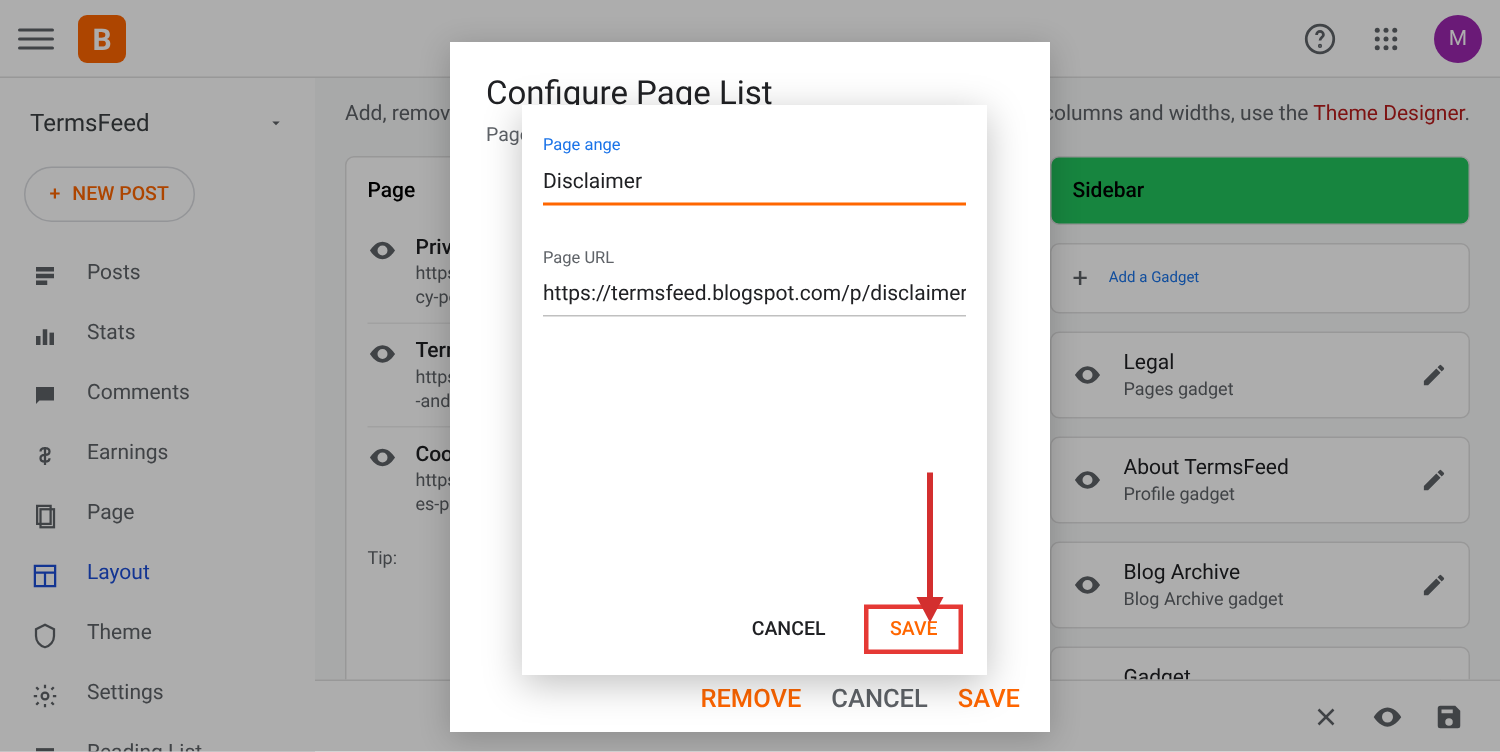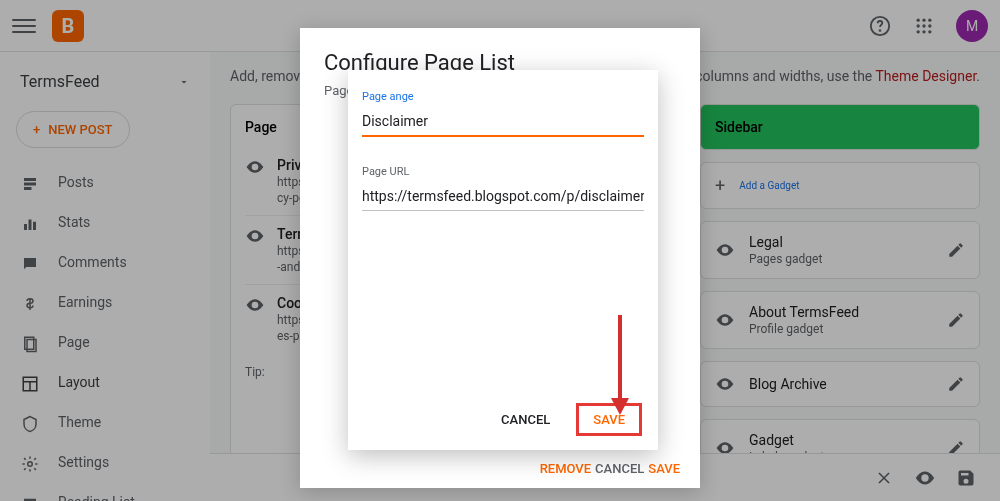--- a/index.html
+++ b/index.html
@@ -9,21 +9,21 @@
 .hamburger span{height:2px;background:#5f6368;border-radius:1px}
 .logo{width:32px;height:32px;background:#ff6600;border-radius:6px;display:flex;align-items:center;justify-content:center;color:#fff;font-weight:bold;font-size:20px}
 .top-spacer{flex:1}
 .top-icon{width:24px;height:24px;margin:0 10px;color:#5f6368;display:flex;align-items:center;justify-content:center;cursor:pointer}
 .avatar{width:32px;height:32px;border-radius:50%;background:#9c27b0;color:#fff;display:flex;align-items:center;justify-content:center;font-size:14px;margin-left:10px}
 .main{display:flex;height:calc(100% - 52px)}
 .sidebar{width:210px;padding:8px 0}
 .blog-select{display:flex;align-items:center;justify-content:space-between;padding:12px 20px;font-size:16px;color:#3c4043;cursor:pointer}
 .new-post{margin:8px 16px 16px;padding:10px 16px;border:1px solid #dadce0;border-radius:24px;display:flex;align-items:center;gap:8px;color:#ff6600;font-size:13px;font-weight:500;cursor:pointer;width:fit-content}
 .nav-item{display:flex;align-items:flex-start;gap:18px;padding:10px 20px;font-size:14px;color:#5f6368;cursor:pointer}
-.nav-item.active{color:#404040}
+.nav-item.active{color:#1d4ed8}
 .nav-icon{width:20px;height:20px;display:flex;align-items:center;justify-content:center}
 .content{flex:1;background:#f8f9fa;padding:16px 20px;position:relative;overflow:hidden}
 .info-text{font-size:14px;color:#5f6368;margin-bottom:20px}
 .info-text a{color:#b91c1c;text-decoration:none}
 .layout-row{display:flex;gap:30px}
 .pages-panel{flex:1;background:#fff;border:1px solid #e0e0e0;border-radius:6px;padding:14px}
 .panel-title{font-weight:500;font-size:14px;margin-bottom:12px}
 .page-item{display:flex;gap:12px;padding:10px 0;border-bottom:1px solid #eee}
 .page-item:last-child{border-bottom:none}
 .eye{color:#5f6368}
@@ -38,21 +38,21 @@
 .gadget{display:flex;align-items:center;gap:14px;padding:12px 14px;background:#fff;border:1px solid #e0e0e0;border-radius:6px;margin-bottom:12px}
 .gadget-text{flex:1}
 .gadget-title{font-size:14px;color:#202124}
 .gadget-sub{font-size:12px;color:#5f6368;margin-top:2px}
 .pencil{color:#5f6368;cursor:pointer}
 .bottom-bar{position:absolute;bottom:0;right:0;left:210px;height:48px;background:#fff;border-top:1px solid #e0e0e0;display:flex;align-items:center;justify-content:flex-end;gap:20px;padding:0 24px}
 .bottom-bar .icn{color:#5f6368;cursor:pointer}
 .dim{position:absolute;inset:0;background:rgba(0,0,0,0.32)}
 .outer-dialog{position:absolute;left:300px;top:28px;width:400px;height:460px;background:#fff;box-shadow:0 4px 20px rgba(0,0,0,0.2)}
 .outer-title{padding:22px 24px 8px;font-size:22px;color:#202124}
-.outer-actions{position:absolute;bottom:12px;right:20px;display:flex;gap:4px;font-size:13px;font-weight:500}
+.outer-actions{position:absolute;bottom:12px;right:20px;display:flex;gap:20px;font-size:17px;font-weight:500}
 .outer-actions .rm{color:#ff6600}
 .outer-actions .cn{color:#5f6368}
 .outer-actions .sv{color:#ff6600}
 .inner-dialog{position:absolute;left:348px;top:70px;width:310px;height:380px;background:#fff;box-shadow:0 6px 24px rgba(0,0,0,0.25);display:flex;flex-direction:column}
 .inner-body{padding:20px 14px 10px;flex:1;overflow:auto}
 .field-label{font-size:11px;color:#1a73e8;margin-bottom:6px}
 .field-label.grey{color:#5f6368}
 .text-input{width:100%;border:none;border-bottom:2px solid #ff6600;padding:4px 0 6px;font-size:14px;color:#202124;outline:none;margin-bottom:28px}
 .text-input.url{border-bottom:1px solid #c0c0c0}
 .inner-actions{display:flex;justify-content:flex-end;gap:16px;padding:14px 16px;align-items:center}
@@ -281,20 +281,21 @@
               </span>
             </div>
             <div class="gadget">
               <span>
                 <svg width="20" height="20" viewBox="0 0 24 24" fill="#5f6368">
                   <path d="M12 5C6 5 2 12 2 12s4 7 10 7 10-7 10-7-4-7-10-7zm0 11a4 4 0 110-8 4 4 0 010 8z"></path>
                 </svg>
               </span>
               <div class="gadget-text">
                 <div class="gadget-title">Blog Archive</div>
+                <div class="gadget-sub">Blog Archive gadget</div>
               </div>
               <span class="pencil">
                 <svg width="18" height="18" viewBox="0 0 24 24" fill="#5f6368">
                   <path d="M3 17.25V21h3.75L17.81 9.94l-3.75-3.75L3 17.25zM20.71 7.04a1 1 0 000-1.41l-2.34-2.34a1 1 0 00-1.41 0l-1.83 1.83 3.75 3.75 1.83-1.83z"></path>
                 </svg>
               </span>
             </div>
             <div class="gadget">
               <span>
                 <svg width="20" height="20" viewBox="0 0 24 24" fill="#5f6368">

